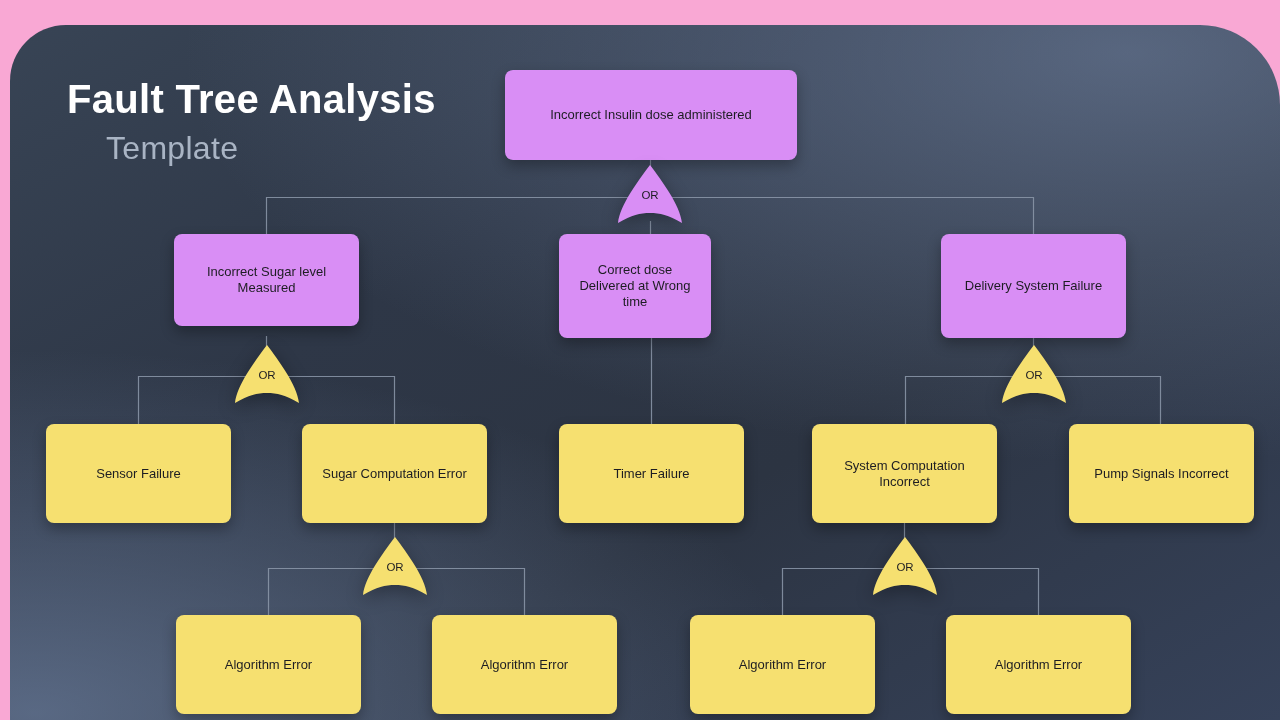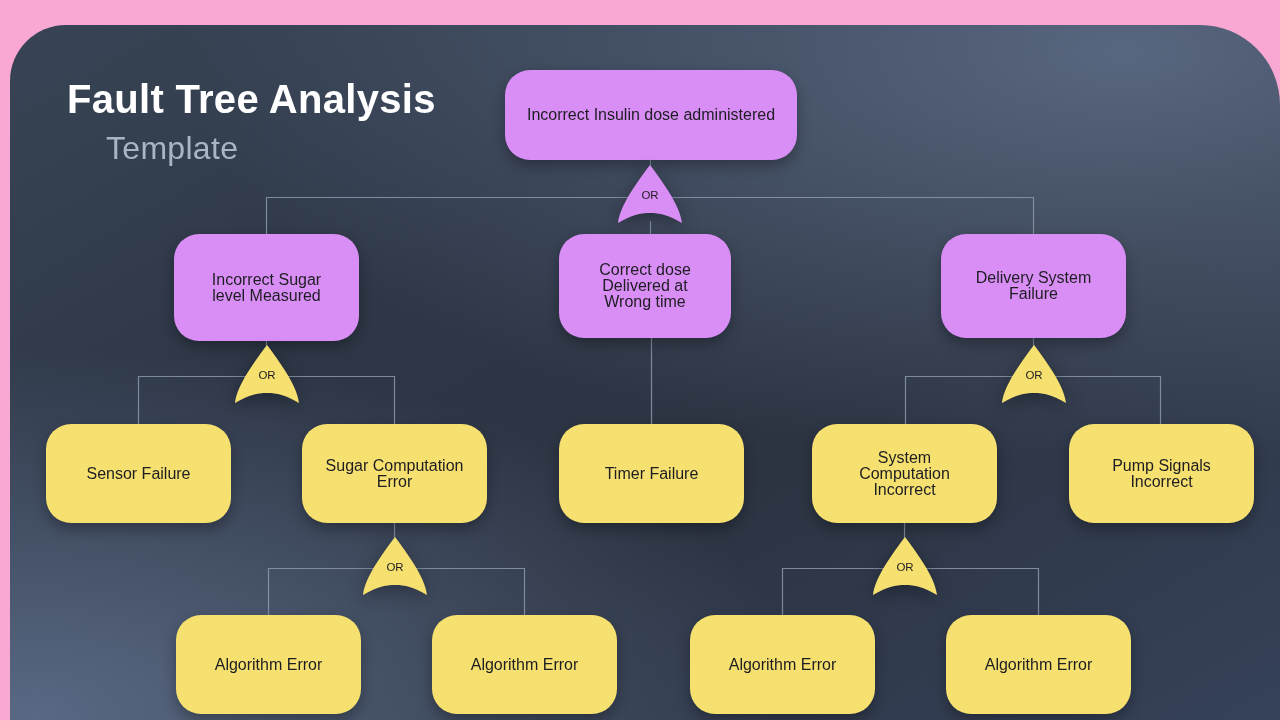--- a/index.html
+++ b/index.html
@@ -33,26 +33,26 @@
     position:absolute;left:57px;top:105px;
     font-size:32px;font-weight:400;color:#a9b4c4;letter-spacing:0.3px;
     white-space:nowrap;
     margin-left:39px;
   }
   
   #wires{position:absolute;left:0;top:0;width:1280px;height:720px;}
   
   .node{
     position:absolute;
-    border-radius:25px;
+    border-radius:8px;
     display:flex;align-items:center;justify-content:center;
     text-align:center;
     color:#1d1d22;
-    font-size:16px;line-height:16px;
-    padding:0 20px;
+    font-size:13px;line-height:16px;
+    padding:0 12px;
     box-sizing:border-box;
     box-shadow:0 6px 14px rgba(0,0,0,0.30);
   }
   .node.purple{background:#d98ef5;}
   .node.yellow{background:#f6e070;}
   .node span{display:block;}
   
   .gate{
     position:absolute;
     width:64px;height:62px;
@@ -116,25 +116,25 @@
       <span>Incorrect Insulin dose administered</span>
     </div>
 
     <div class="gate" style="left:608px;top:140px;">
       <svg viewBox="0 0 64 62" xmlns="http://www.w3.org/2000/svg" aria-hidden="true">
         <path d="M32 0 C 44 16, 62 40, 64 58 C 50 50, 42 48, 32 48 C 22 48, 14 50, 0 58 C 2 40, 20 16, 32 0 Z" fill="#d98ef5"></path>
       </svg>
       <div class="lbl">OR</div>
     </div>
 
-    <div class="node purple" style="left:164px;top:209px;width:185px;height:107px;">
+    <div class="node purple" style="left:164px;top:209px;width:185px;height:92px;">
       <span>Incorrect Sugar level Measured</span>
     </div>
 
-    <div class="node purple" style="left:549px;top:209px;width:172px;height:104px;">
+    <div class="node purple" style="left:549px;top:209px;width:152px;height:104px;">
       <span>Correct dose Delivered at Wrong time</span>
     </div>
 
     <div class="node purple" style="left:931px;top:209px;width:185px;height:104px;">
       <span>Delivery System Failure</span>
     </div>
 
     <div class="gate" style="left:225px;top:320px;">
       <svg viewBox="0 0 64 62" xmlns="http://www.w3.org/2000/svg" aria-hidden="true">
         <path d="M32 0 C 44 16, 62 40, 64 58 C 50 50, 42 48, 32 48 C 22 48, 14 50, 0 58 C 2 40, 20 16, 32 0 Z" fill="#f6e070"></path>

